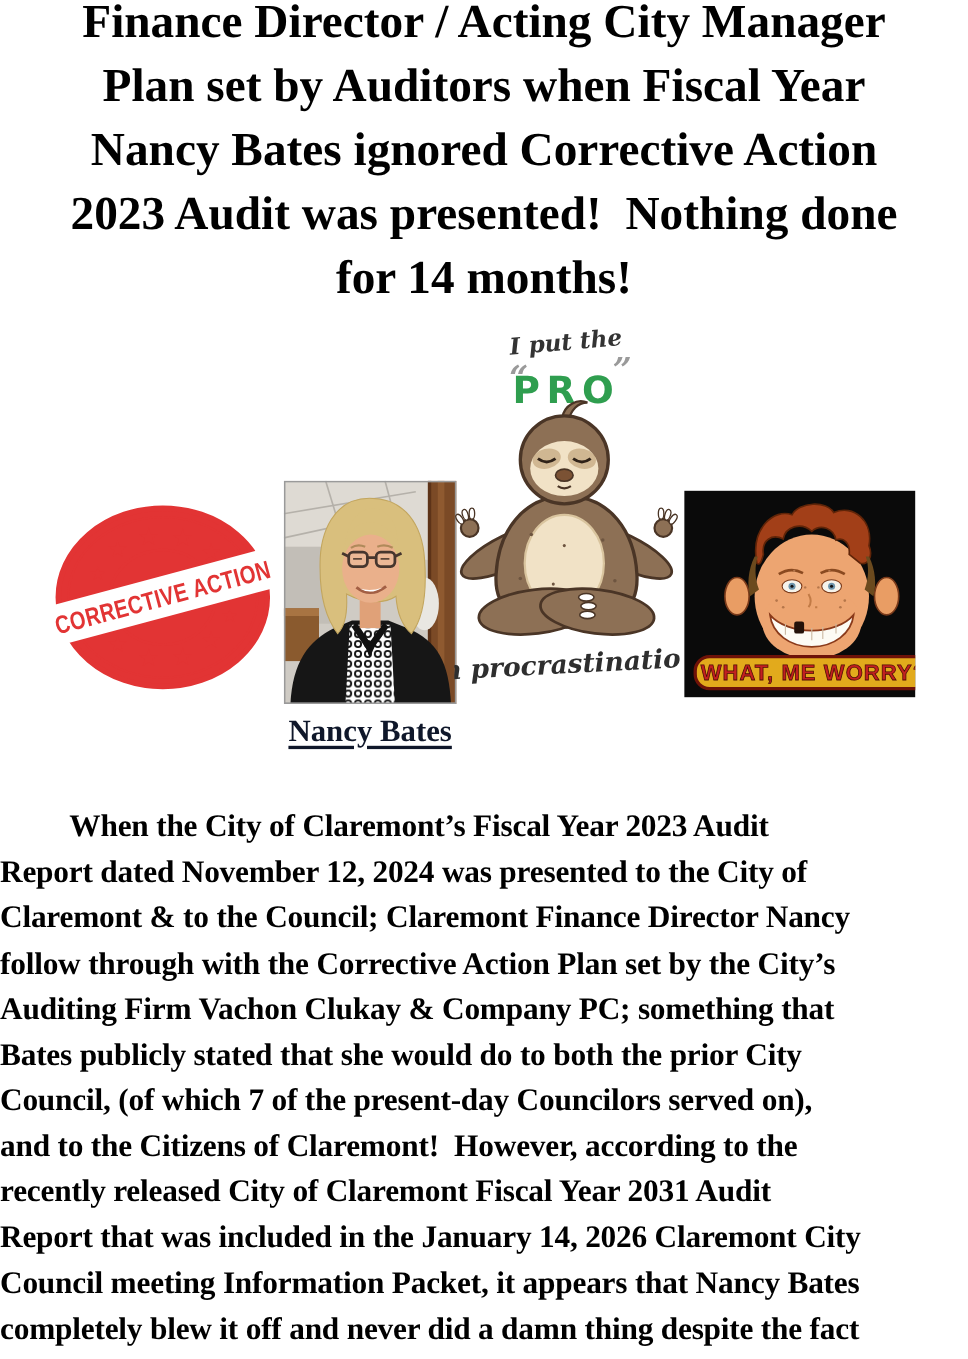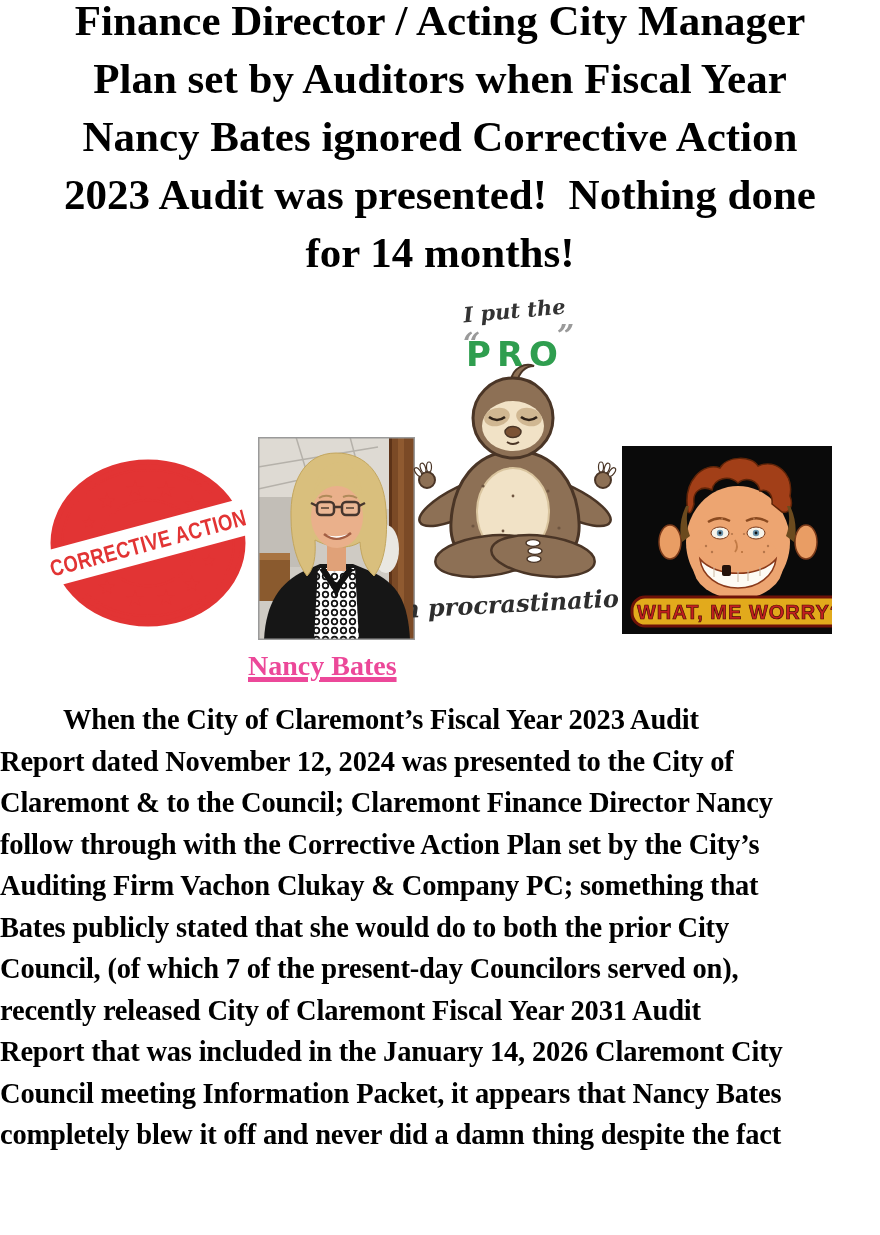--- a/index.html
+++ b/index.html
@@ -7,31 +7,31 @@
         font-family:"Liberation Serif", serif;}
   
   .headline{position:absolute;left:0;top:-8px;width:880px;text-align:center;
             font-weight:bold;font-size:43px;line-height:58px;color:#000;}
   .h-line{white-space:pre;}
   .h-underline{display:inline-block;
                text-decoration-thickness:4px;text-underline-offset:7px;}
   
   .stamp{position:absolute;left:45px;top:452px;width:210px;height:185px;}
   .portrait{position:absolute;left:258px;top:437px;width:157px;height:203px;margin:0;}
-  .caption{position:absolute;left:248px;top:650px;width:177px;text-align:left;
-           font-weight:bold;font-size:28px;color:#ec4899;text-decoration:underline;}
+  .caption{position:absolute;left:248px;top:650px;width:177px;text-align:center;
+           font-weight:bold;font-size:28px;color:#0f172a;}
   .caption span{text-decoration:underline;text-decoration-thickness:2.5px;text-underline-offset:4px;}
   .sloth{position:absolute;left:413px;top:296px;width:205px;height:332px;}
   .neuman{position:absolute;left:622px;top:446px;width:236px;height:188px;}
   svg{display:block;width:100%;height:100%;}
   
   .body-text{position:absolute;left:0;top:699px;width:880px;color:#000;
              font-weight:bold;font-size:28.5px;line-height:41.5px;letter-spacing:-0.2px;}
   .b-line{white-space:pre;}
-  .b-indent{text-indent:63px;}
+  .b-indent{text-indent:63px;margin-top:32px;}
   .script{font-family:"DejaVu Serif", serif;font-style:italic;font-weight:bold;}
   .stamp-red{fill:#e23434;}
 </style>
 </head>
 <body>
 
 <div class="page">
 
   <header class="headline">
     <div class="h-line">Finance Director / Acting City Manager</div>
@@ -220,19 +220,20 @@
   </div>
 
   <main class="body-text">
     <div class="b-line b-indent">When the City of Claremont’s Fiscal Year 2023 Audit</div>
     <div class="b-line">Report dated November 12, 2024 was presented to the City of</div>
     <div class="b-line">Claremont &amp; to the Council; Claremont Finance Director Nancy</div>
     <div class="b-line">follow through with the Corrective Action Plan set by the City’s</div>
     <div class="b-line">Auditing Firm Vachon Clukay &amp; Company PC; something that</div>
     <div class="b-line">Bates publicly stated that she would do to both the prior City</div>
     <div class="b-line">Council, (of which 7 of the present-day Councilors served on),</div>
+    <div class="b-line">and to the Citizens of Claremont!  However, according to the</div>
     <div class="b-line">recently released City of Claremont Fiscal Year 2031 Audit</div>
     <div class="b-line">Report that was included in the January 14, 2026 Claremont City</div>
     <div class="b-line">Council meeting Information Packet, it appears that Nancy Bates</div>
     <div class="b-line">completely blew it off and never did a damn thing despite the fact</div>
   </main>
 
 </div>
 
 </body></html>

